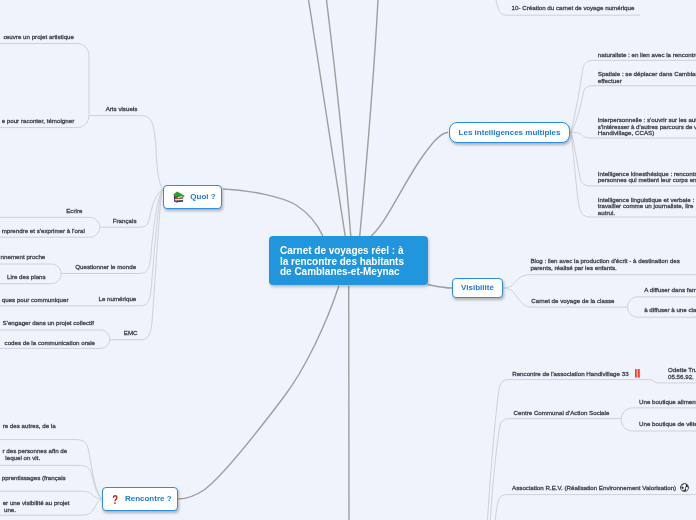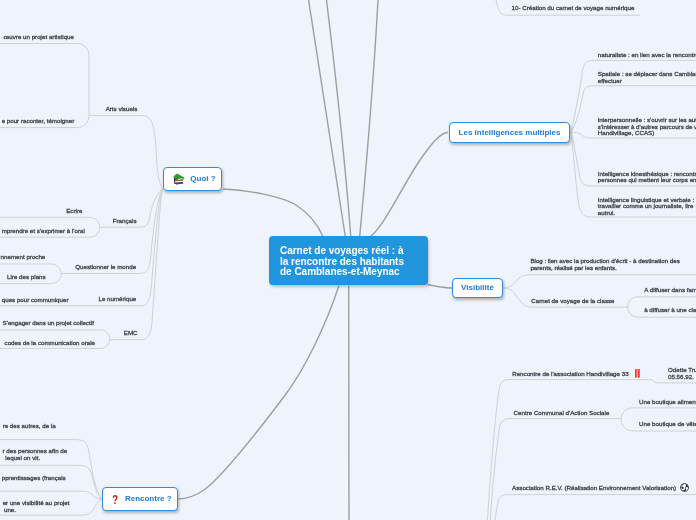--- a/index.html
+++ b/index.html
@@ -70,21 +70,21 @@
 <path d="M338.9 285.8C327 322 306 368 283 398C258 431 222 477 204 490C195 496 187 499 178.5 499"></path>
 <path d="M348.7 285.8C348.7 330 348.9 430 349 525"></path>
 <path d="M427.5 284.5C435 286 443 288 452 288"></path>
 </g>
 </svg>
 
 <div class="root" style="left:269px;top:236px;width:159px;height:49px;">Carnet de voyages réel : à
 la rencontre des habitants
 de Camblanes-et-Meynac</div>
 
-<div class="l1" style="left:163px;top:167px;width:59px;height:24px;padding-left:4px;">
+<div class="l1" style="left:163px;top:185px;width:59px;height:24px;padding-left:4px;">
   <span class="ic" style="position:relative;margin-right:5px;display:inline-block;width:12px;height:12px;">
     <svg width="12" height="12" viewBox="0 0 12.2 12.2" shape-rendering="auto">
 
       <path d="M0.9 5.2 L2.6 4.8 L2.9 10.9 L1.2 11.0 Z" fill="#2b2f80"></path>
       <path d="M1.4 9.4 L10.0 8.6 L10.4 10.6 L3.3 11.8 Z" fill="#262b72"></path>
       <path d="M2.0 10.2 L10.1 9.3 L10.3 10.5 L3.0 11.5 Z" fill="#3b4196"></path>
 
       <path d="M1.5 5.2 L10.1 5.5 L10.3 9.1 L2.3 9.6 Z" fill="#b9201c"></path>
       <path d="M2.2 5.6 L10.1 5.9 L10.2 8.6 L2.6 9.0 Z" fill="#e03226"></path>
 
@@ -102,21 +102,21 @@
 
 <div class="l1" style="left:102px;top:487px;width:76px;height:24px;padding-left:4px;">
   <span class="ic" style="position:relative;margin-right:6.5px;display:inline-block;width:6px;height:11px;">
     <svg width="6" height="11" viewBox="0 0 6 11">
           <text x="3.1" y="10.4" font-family="Liberation Sans, sans-serif" font-size="13.3" font-weight="bold" fill="#c41a17" text-anchor="middle" textLength="5.8" lengthAdjust="spacingAndGlyphs">?</text>
         </svg>
   </span>
   <span>Rencontre ?</span>
 </div>
 
-<div class="l1" style="left:449px;top:122px;width:121px;height:21px;">
+<div class="l1" style="left:449px;top:122px;width:121px;height:21px;border-radius:8px;">
   <span>Les intelligences multiples</span>
 </div>
 
 <div class="l1" style="left:452px;top:278px;width:51px;height:20px;text-align:right;">
   <span>Visibilité</span>
 </div>
 
 <div class="lbl r" style="left:37.3px;top:105.8px;width:100px;">Arts visuels</div>
 <div class="lbl r" style="left:-26px;top:34.2px;width:100px;">œuvre un projet artistique</div>
 <div class="lbl r" style="left:-25.8px;top:118.4px;width:100px;">e pour raconter, témoigner</div>

